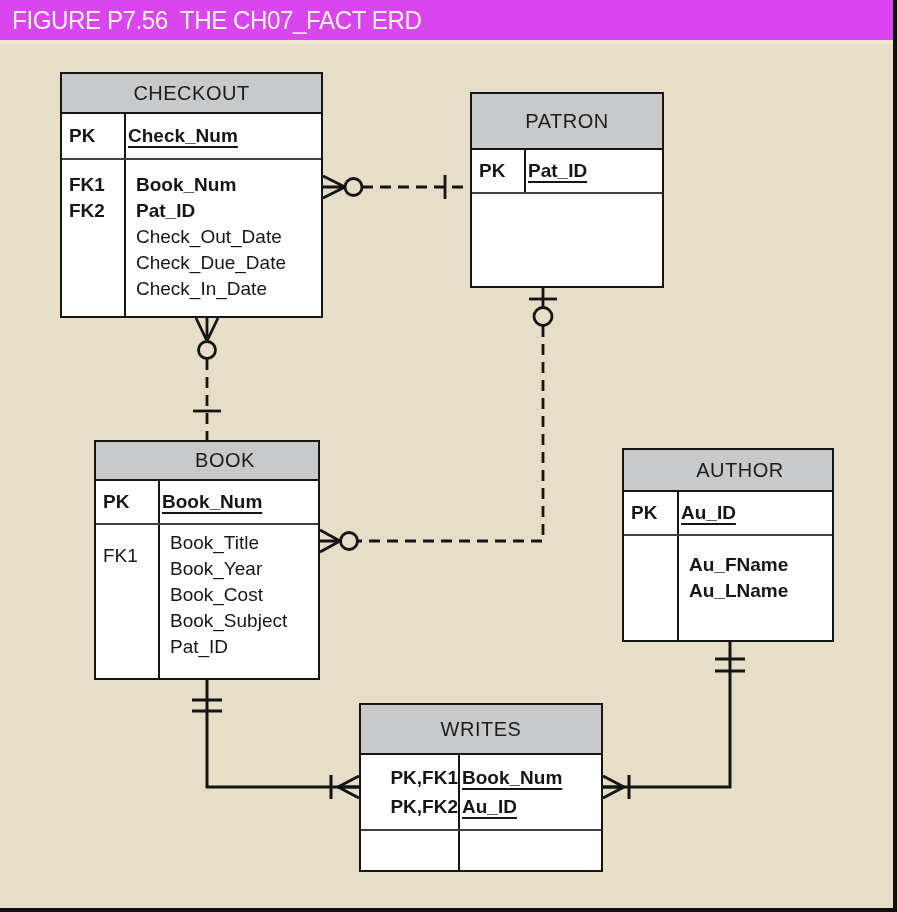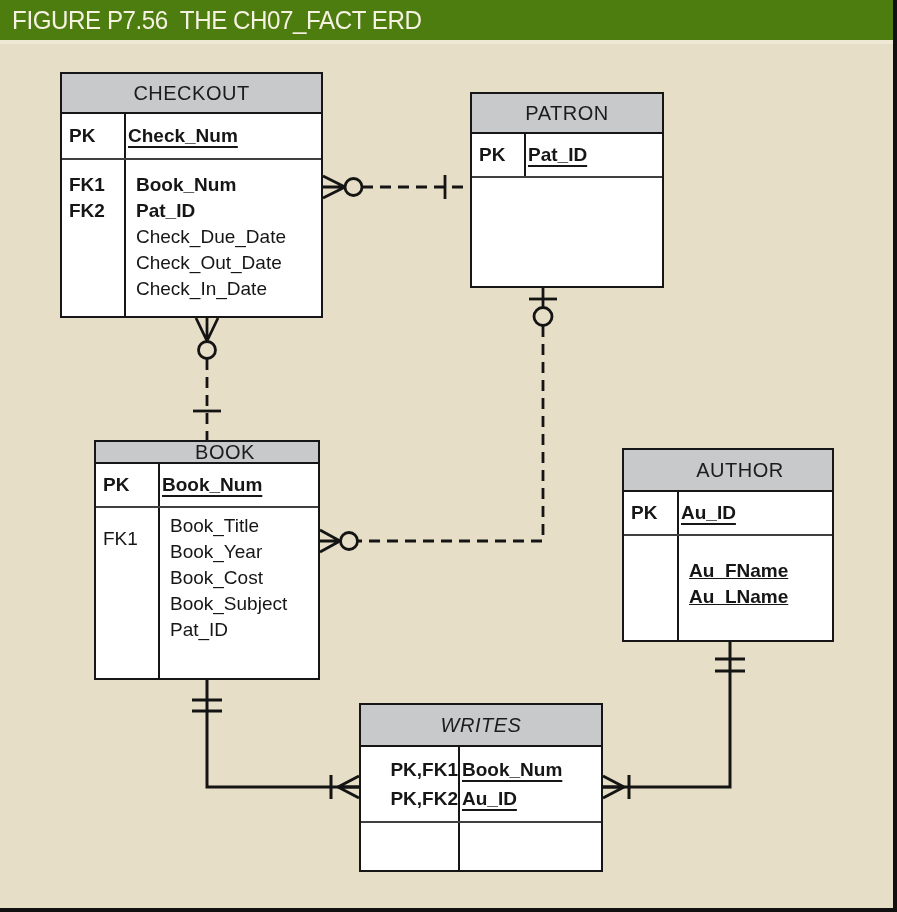--- a/index.html
+++ b/index.html
@@ -9,21 +9,21 @@
     width:897px;height:912px;
     background:#e6dec6;
     border-right:4px solid #111111;
     border-bottom:4px solid #111111;
     overflow:hidden;
     font-family:"Liberation Sans", sans-serif;
     color:#161616;
   }
   .titlebar{
     position:absolute;left:0;top:0;width:893px;height:40px;
-    background:#4d7c0f;
+    background:#d946ef;
     display:flex;align-items:center;
   }
   .titlebar .ttl{
     color:#f6f2e2;font-size:26px;font-weight:400;letter-spacing:-0.5px;
     padding-left:13px;white-space:pre;
     transform:scaleX(0.93);transform-origin:left center;
   }
   .bar-strip{position:absolute;left:0;top:40px;width:893px;height:4px;background:#efe8d4;}
   .wires{position:absolute;left:0;top:0;width:893px;height:908px;}
 
@@ -52,42 +52,42 @@
 
   
   #ent-checkout{left:60px;top:72px;width:263px;height:246px;}
   #ent-checkout .ent-header{height:40px;}
   #ent-checkout .ent-pk{height:46px;}
   #ent-checkout .ent-pk .kc{width:64px;}
   #ent-checkout .ent-attrs .kcol{width:64px;padding-top:12px;}
   #ent-checkout .ent-attrs .ncol{padding-top:12px;}
 
   #ent-patron{left:470px;top:92px;width:194px;height:196px;}
-  #ent-patron .ent-header{height:40px;text-align:center;}
+  #ent-patron .ent-header{height:56px;text-align:center;}
   #ent-patron .ent-pk{height:44px;}
   #ent-patron .ent-pk .kc{width:54px;}
   #ent-patron .ent-attrs .kcol{width:54px;padding-top:26px;}
   #ent-patron .ent-attrs .ncol{padding-top:26px;}
 
   #ent-book{left:94px;top:440px;width:226px;height:240px;}
-  #ent-book .ent-header{height:22px;padding-left:36px;}
+  #ent-book .ent-header{height:39px;padding-left:36px;}
   #ent-book .ent-pk{height:44px;}
   #ent-book .ent-pk .kc{width:64px;}
   #ent-book .ent-attrs .kcol{width:64px;padding-top:18px;}
   #ent-book .ent-attrs .ncol{padding-top:5px;}
 
   #ent-author{left:622px;top:448px;width:212px;height:194px;}
   #ent-author .ent-header{height:42px;padding-left:24px;}
   #ent-author .ent-pk{height:44px;}
   #ent-author .ent-pk .kc{width:55px;}
   #ent-author .ent-attrs .kcol{width:55px;padding-top:22px;}
-  #ent-author .ent-attrs .ncol{padding-top:22px;text-decoration:underline;}
+  #ent-author .ent-attrs .ncol{padding-top:16px;}
 
   #ent-writes{left:359px;top:703px;width:244px;height:169px;}
-  #ent-writes .ent-header{height:42px;font-style:italic;}
+  #ent-writes .ent-header{height:50px;}
   #ent-writes .ent-pk{height:76px;}
   #ent-writes .ent-pk .kc{width:99px;flex-direction:column;justify-content:center;align-items:flex-end;display:flex;}
   #ent-writes .ent-attrs .kcol{width:99px;}
 </style>
 </head>
 <body>
 
 <div class="stage">
 
   <div class="titlebar">
@@ -147,22 +147,22 @@
       <div class="kcol">
         <div class="aline b">FK1</div>
         <div class="aline b">FK2</div>
         <div class="aline"></div>
         <div class="aline"></div>
         <div class="aline"></div>
       </div>
       <div class="ncol">
         <div class="aline b">Book_Num</div>
         <div class="aline b">Pat_ID</div>
+        <div class="aline">Check_Out_Date</div>
         <div class="aline">Check_Due_Date</div>
-        <div class="aline">Check_Out_Date</div>
         <div class="aline">Check_In_Date</div>
       </div>
     </div>
   </div>
 
   <div class="entity" id="ent-patron">
     <div class="ent-header">PATRON</div>
     <div class="ent-pk">
       <div class="kc">PK</div>
       <div class="nc">

